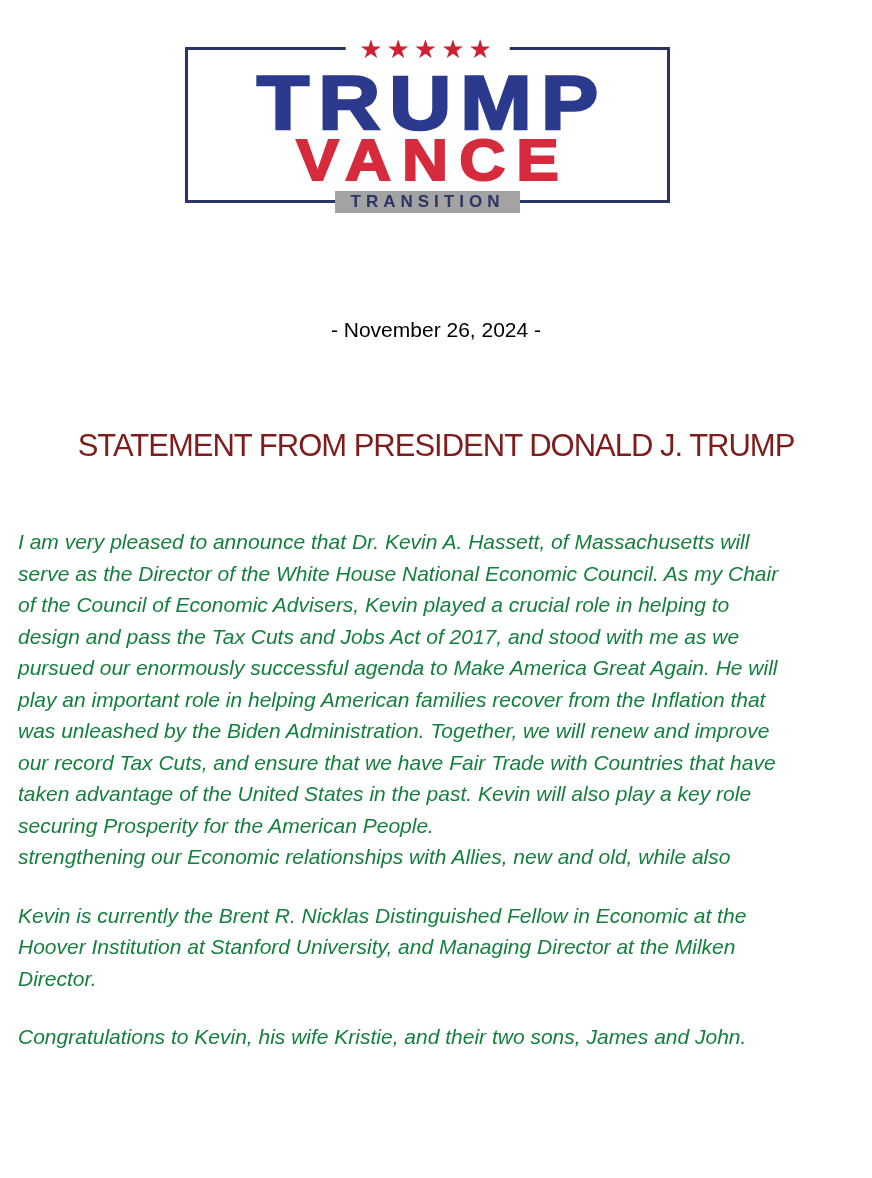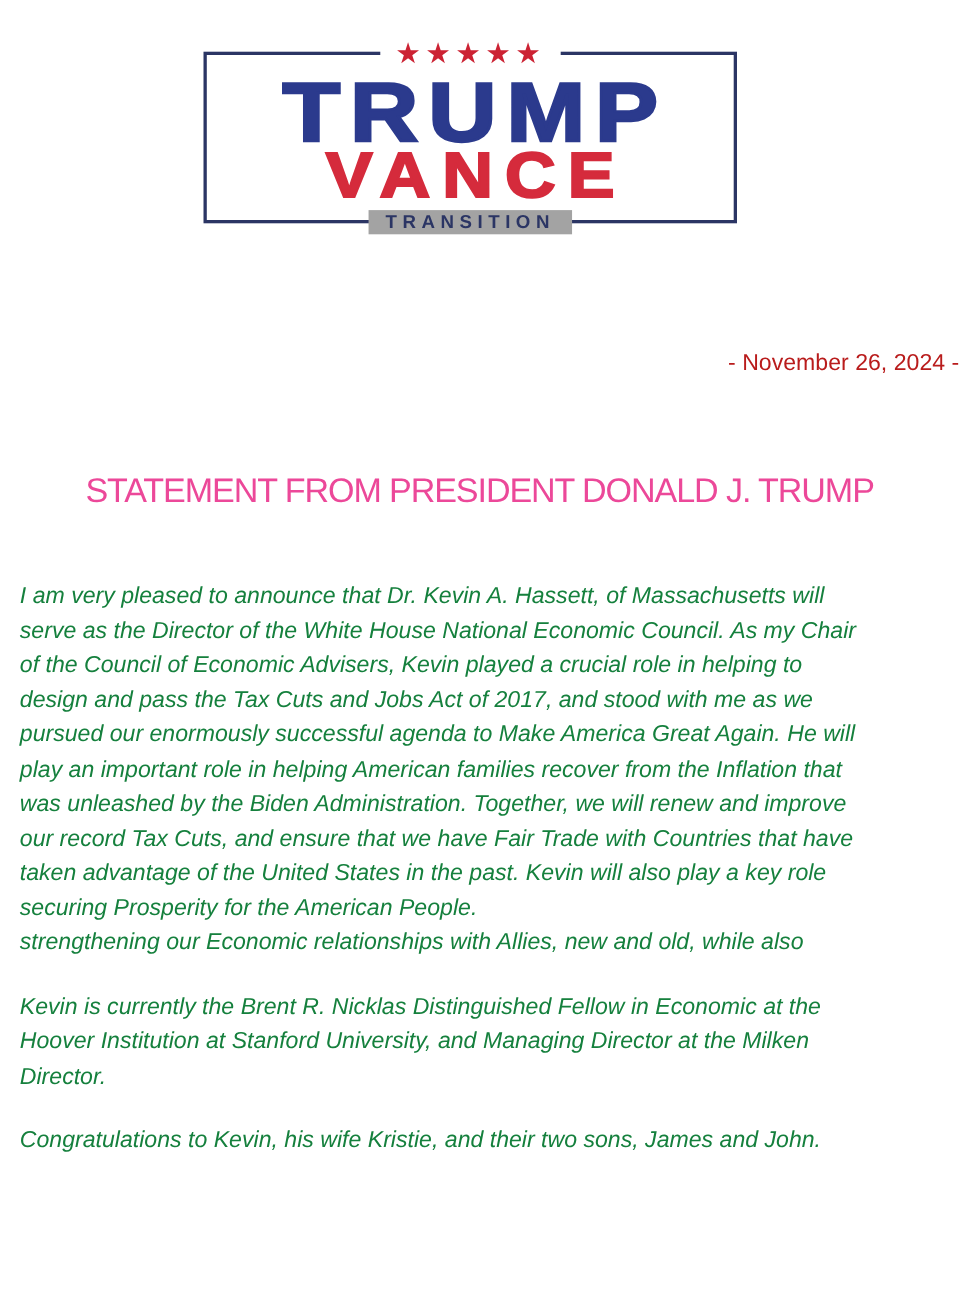--- a/index.html
+++ b/index.html
@@ -86,38 +86,38 @@
     color: #2b3564;
     white-space: nowrap;
   }
 
   
   .date-line {
     position: absolute;
     top: 316px;
     left: 0;
     width: 100%;
-    text-align: right;
+    text-align: center;
     font-size: 21px;
     line-height: 28px;
-    color: #b91c1c;
+    color: #000000;
   }
 
   
   .statement-heading {
     position: absolute;
     top: 428px;
     left: 0;
     width: 100%;
     text-align: center;
     font-size: 31px;
     line-height: 36px;
     letter-spacing: -1px;
     font-weight: normal;
-    color: #ec4899;
+    color: #7f1d1d;
     margin: 0;
   }
 
   
   .body-text {
     position: absolute;
     left: 18px;
     top: 526px;
     right: 10px;
     color: #15803d;

